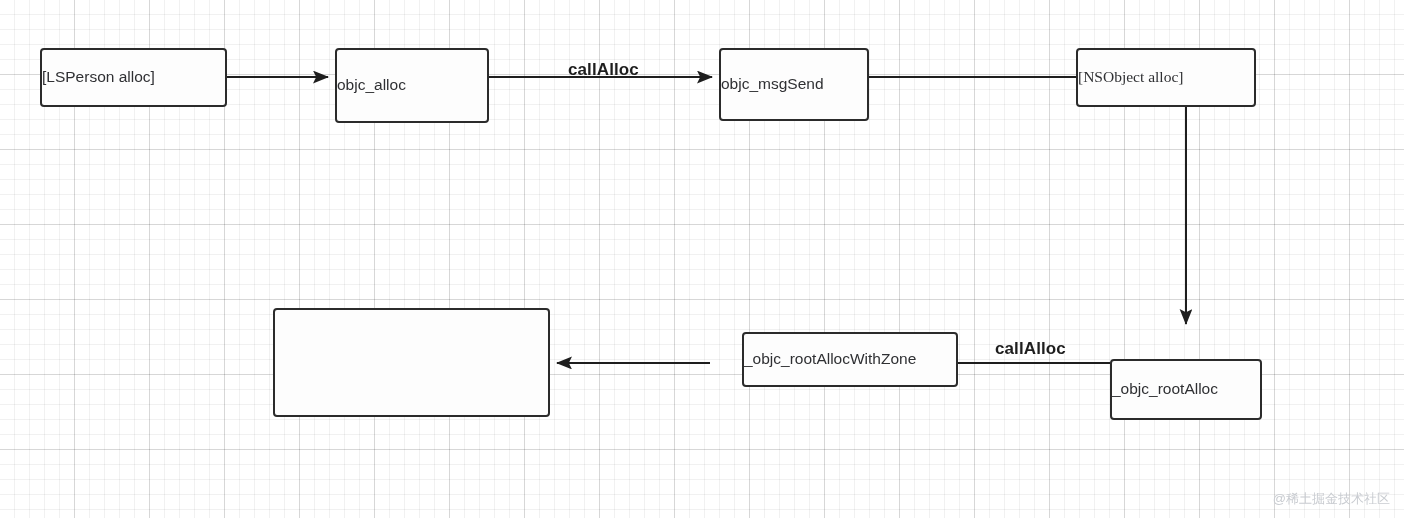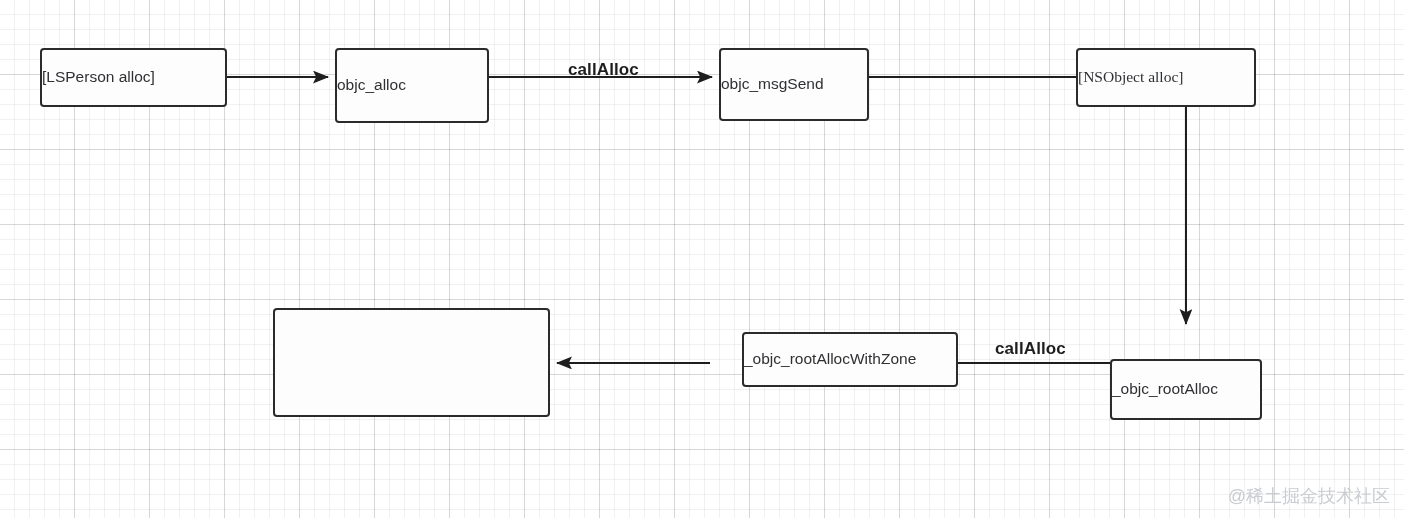--- a/index.html
+++ b/index.html
@@ -62,21 +62,21 @@
     font-weight: bold;
     color: #1e1e1e;
     white-space: nowrap;
     z-index: 4;
     letter-spacing: 0.1px;
   }
   .watermark {
     position: absolute;
     right: 14px;
     bottom: 10px;
-    font-size: 18px;
+    font-size: 13px;
     color: #c9ccd1;
     white-space: nowrap;
     z-index: 2;
   }
 </style>
 </head>
 <body>
 
 <div id="canvas">
 

